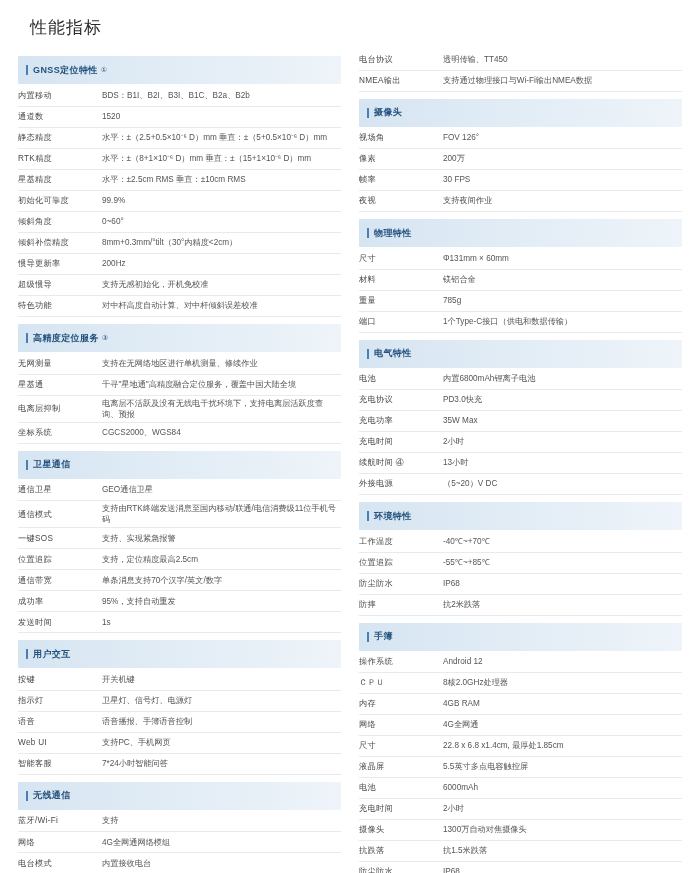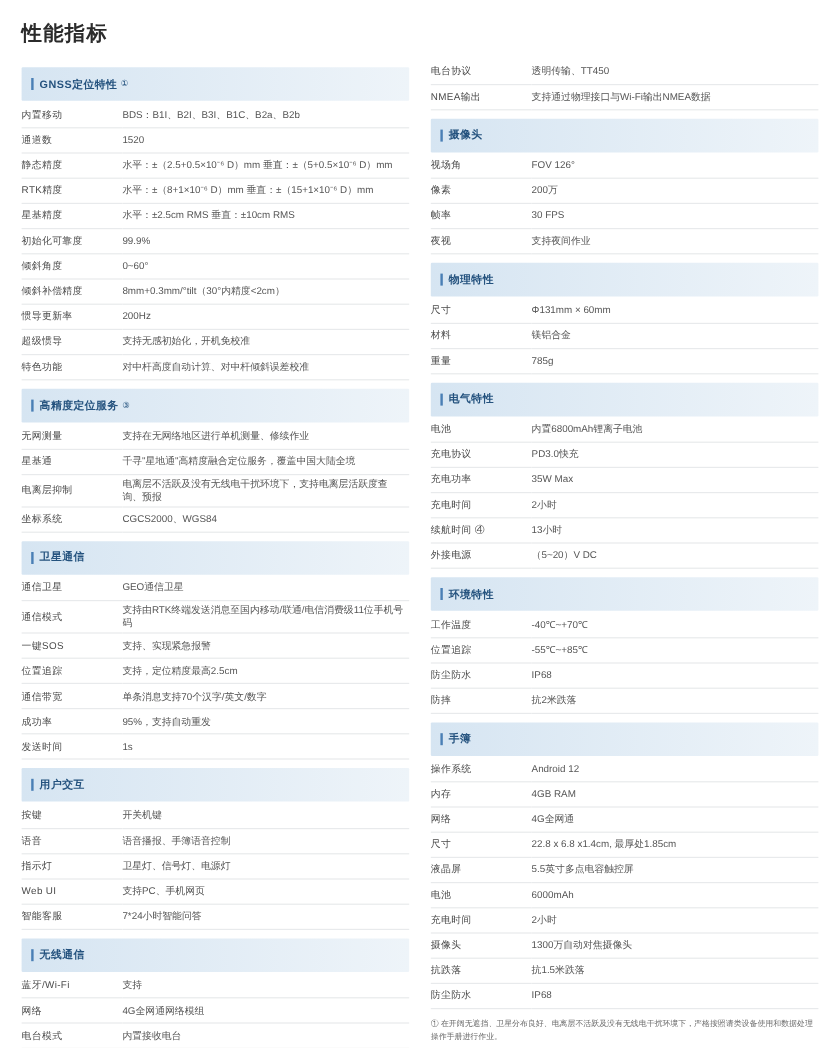--- a/index.html
+++ b/index.html
@@ -8,24 +8,24 @@
     width:700px; height:873px;
     background:#ffffff;
     font-family:"Liberation Sans", sans-serif;
     color:#3a3a3a;
     font-size:8.2px;
     position:relative;
     overflow:hidden;
   }
   .page-title {
     font-size:17px;
-    font-weight:bold;
+    font-weight:normal;
     color:#2b2b2b;
     letter-spacing:1px;
-    padding:16px 0 10px 18px;
+    padding:16px 0 10px 30px;
   }
   .columns {
     display:flex;
     gap:18px;
     padding:0 18px;
   }
   .col { width:324px; }
 
   .sec-head {
     background:linear-gradient(to right,#d6e5f2,#eef4f9);
@@ -205,28 +205,28 @@
         <span class="bar"></span>
         <span class="t">用户交互</span>
       </div>
       <table class="spec">
         <tbody>
           <tr>
             <td class="k">按键</td>
             <td class="v">开关机键</td>
           </tr>
           <tr>
+            <td class="k">指示灯</td>
+            <td class="v">卫星灯、信号灯、电源灯</td>
+          </tr>
+          <tr>
             <td class="k">语音</td>
             <td class="v">语音播报、手簿语音控制</td>
           </tr>
           <tr>
-            <td class="k">指示灯</td>
-            <td class="v">卫星灯、信号灯、电源灯</td>
-          </tr>
-          <tr>
             <td class="k">Web UI</td>
             <td class="v">支持PC、手机网页</td>
           </tr>
           <tr>
             <td class="k">智能客服</td>
             <td class="v">7*24小时智能问答</td>
           </tr>
         </tbody>
       </table>
       <div class="sec-head">
@@ -302,20 +302,24 @@
             <td class="v">Φ131mm × 60mm</td>
           </tr>
           <tr>
             <td class="k">材料</td>
             <td class="v">镁铝合金</td>
           </tr>
           <tr>
             <td class="k">重量</td>
             <td class="v">785g</td>
           </tr>
+          <tr>
+            <td class="k">端口</td>
+            <td class="v">1个Type-C接口（供电和数据传输）</td>
+          </tr>
         </tbody>
       </table>
       <div class="sec-head">
         <span class="bar"></span>
         <span class="t">电气特性</span>
       </div>
       <table class="spec">
         <tbody>
           <tr>
             <td class="k">电池</td>
@@ -369,20 +373,24 @@
       </table>
       <div class="sec-head">
         <span class="bar"></span>
         <span class="t">手簿</span>
       </div>
       <table class="spec">
         <tbody>
           <tr>
             <td class="k">操作系统</td>
             <td class="v">Android 12</td>
+          </tr>
+          <tr>
+            <td class="k">ＣＰＵ</td>
+            <td class="v">8核2.0GHz处理器</td>
           </tr>
           <tr>
             <td class="k">内存</td>
             <td class="v">4GB RAM</td>
           </tr>
           <tr>
             <td class="k">网络</td>
             <td class="v">4G全网通</td>
           </tr>
           <tr>

